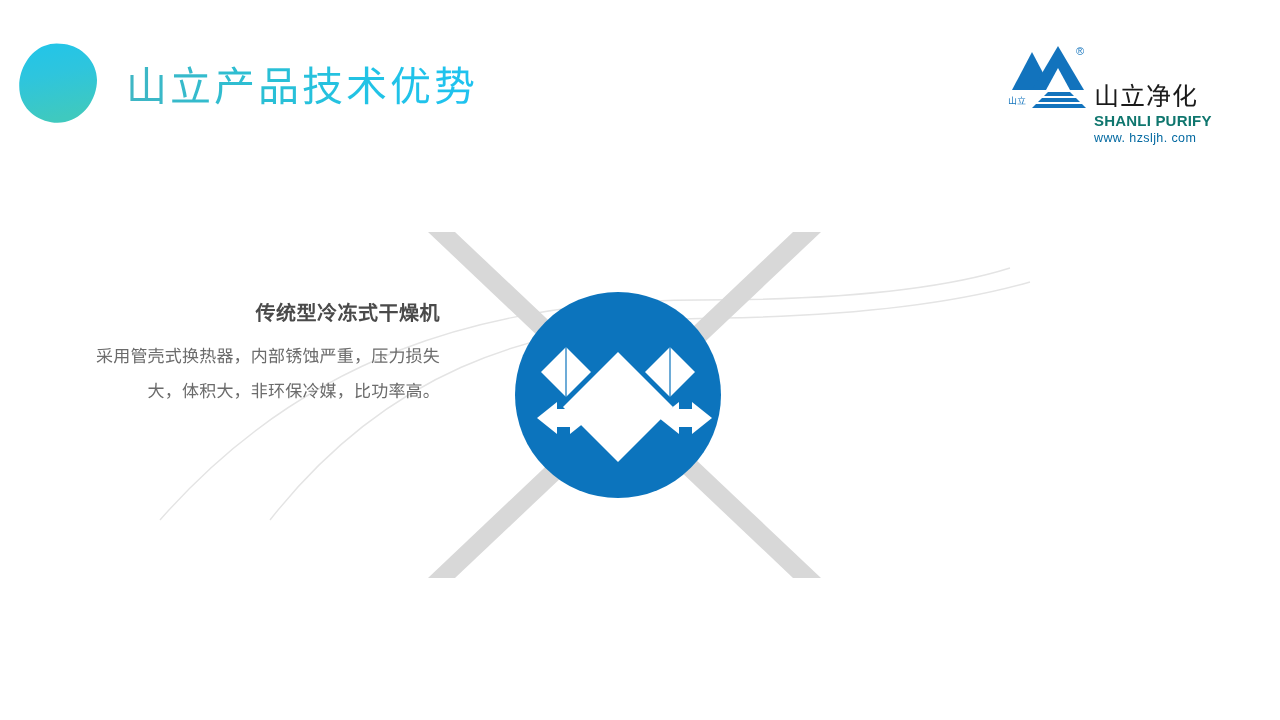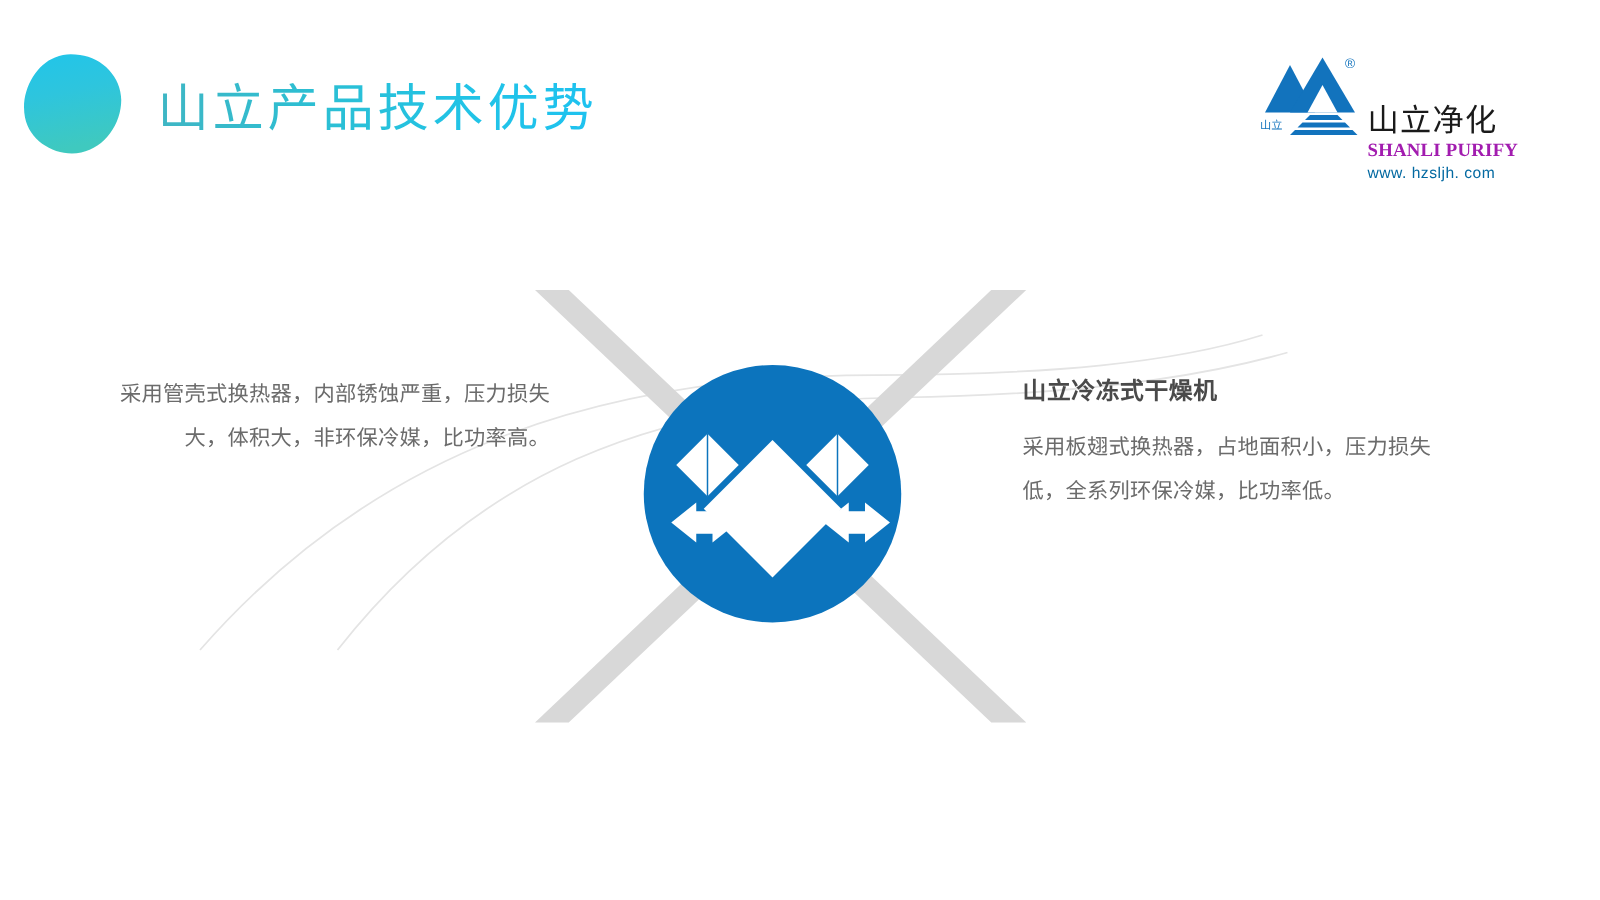--- a/index.html
+++ b/index.html
@@ -93,24 +93,24 @@
   }
   .logo-cn {
     font-family: "DejaVu Sans", sans-serif;
     font-size: 25px;
     color: #1a1a1a;
     letter-spacing: 1px;
     line-height: 30px;
     white-space: nowrap;
   }
   .logo-en {
-    font-family: Liberation Serif, serif;
+    font-family: Liberation Sans, sans-serif;
     font-size: 15px;
     font-weight: 600;
-    color: #a21caf;
+    color: #0f766e;
     letter-spacing: 0.2px;
     line-height: 18px;
     white-space: nowrap;
   }
   .logo-url {
     font-family: "Liberation Sans", sans-serif;
     font-size: 12.5px;
     color: #0369a1;
     letter-spacing: 0.4px;
     line-height: 16px;
@@ -141,21 +141,21 @@
     font-size: 20px;
     color: #4a4a4a;
     letter-spacing: 0.5px;
     line-height: 30px;
     margin: 0 0 12px 0;
     white-space: nowrap;
   }
   .col-right .col-heading { font-size: 19px; }
 
   .col-body {
-    font-family: Liberation Sans, sans-serif;
+    font-family: Liberation Mono, monospace;
     font-size: 17px;
     color: #6b6b6b;
     line-height: 35px;
     letter-spacing: 0.2px;
     margin: 0;
   }
 </style>
 </head>
 <body>
 
@@ -232,21 +232,18 @@
                L671,434 L651,418 L671,402 Z" transform="translate(8,0)"></path>
     </g>
 
     <g stroke="#0c74bd" stroke-width="1.2">
       <line x1="566" y1="347" x2="566" y2="397"></line>
       <line x1="670" y1="347" x2="670" y2="397"></line>
     </g>
   </svg>
 
   <div class="col col-left">
+    <div class="col-heading">传统型冷冻式干燥机</div>
     <div class="col-body">采用管壳式换热器，内部锈蚀严重，压力损失大，体积大，非环保冷媒，比功率高。</div>
   </div>
 
-  <div class="col col-right">
-    <div class="col-heading">山立冷冻式干燥机</div>
-    <div class="col-body">采用板翅式换热器，占地面积小，压力损失低，全系列环保冷媒，比功率低。</div>
-  </div>
 
 </div>
 
 </body></html>

